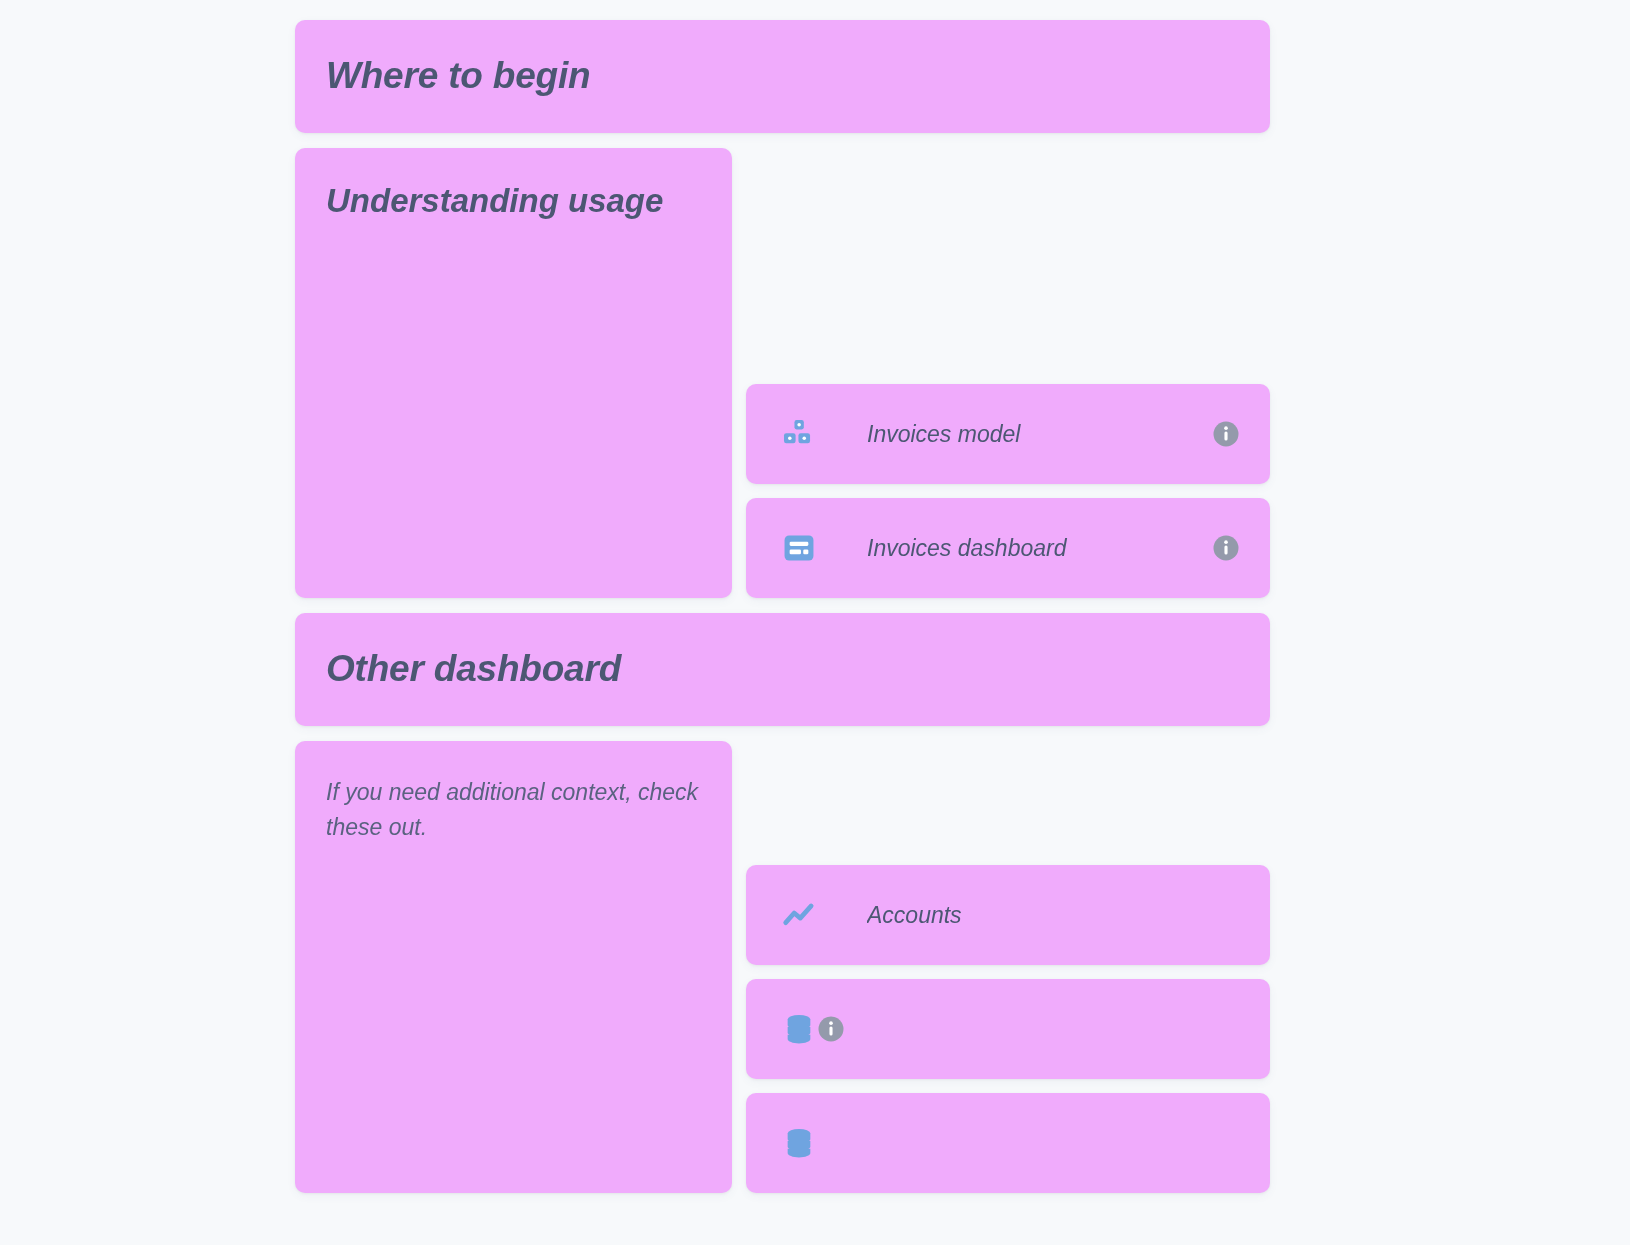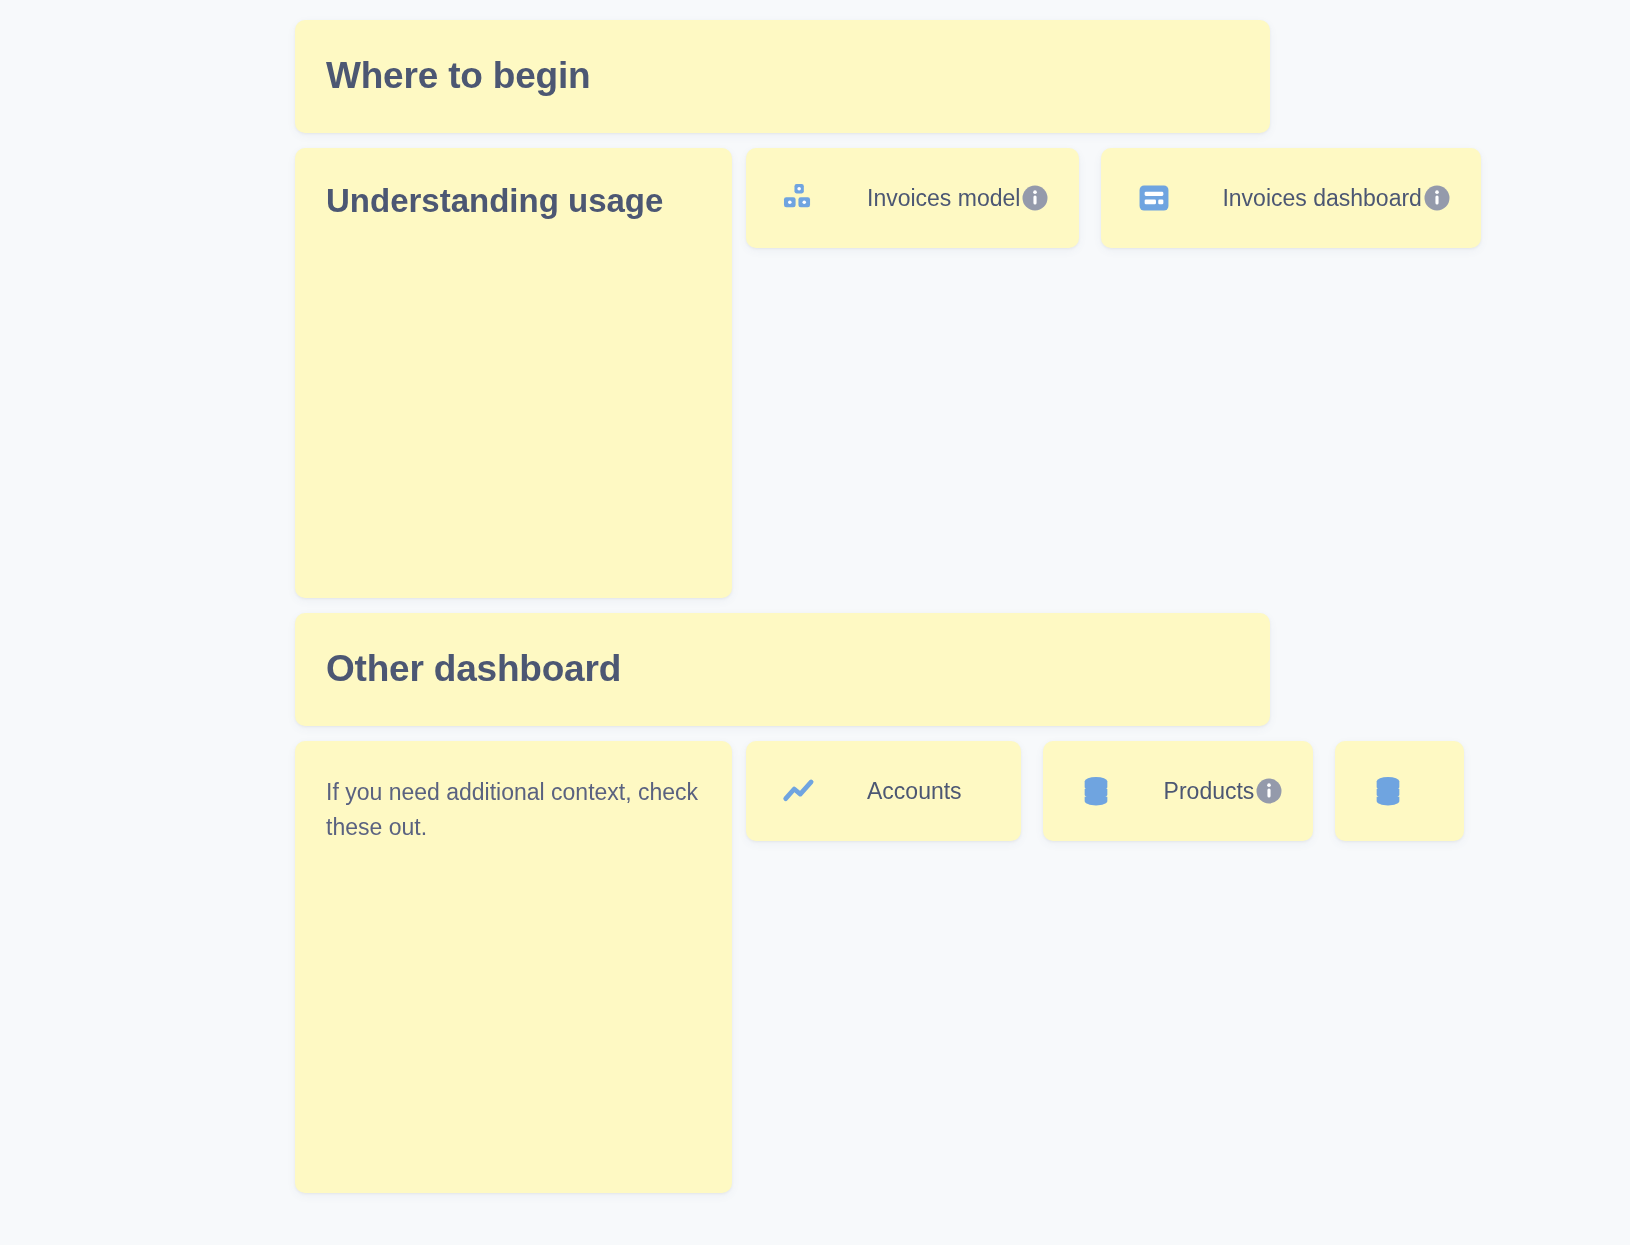--- a/index.html
+++ b/index.html
@@ -22,23 +22,24 @@
 
   .content {
     position: absolute;
     left: 295px;
     top: 20px;
     width: 975px;
   }
 
   
   .card {
-    background: #fef9c3;
+    background: #f0abfc;
     border-radius: 10px;
     box-shadow: 0 1px 3px rgba(0,0,0,0.055), 0 3px 10px rgba(70,85,120,0.055);
+    font-style: italic;
   }
 
   
   .section-header {
     width: 975px;
     height: 113px;
     display: flex;
     align-items: center;
     padding: 0 31px;
     margin-bottom: 15px;
@@ -48,21 +49,21 @@
     font-weight: 700;
     color: #4c5773;
     letter-spacing: -0.2px;
     line-height: 1.1;
   }
 
   
   .section-body {
     display: flex;
     gap: 14px;
-    align-items: flex-start;
+    align-items: flex-end;
   }
 
   .blurb {
     width: 437px;
     padding: 34px 31px 31px 31px;
     flex: none;
   }
   .blurb-title {
     font-size: 33px;
     font-weight: 700;
@@ -77,22 +78,22 @@
     line-height: 1.52;
   }
 
   .blurb.tall-1 { height: 450px; }
   .blurb.tall-2 { height: 452px; }
 
   .link-list {
     width: 524px;
     flex: none;
     display: flex;
-    flex-direction: row;
-    gap: 22px;
+    flex-direction: column;
+    gap: 14px;
   }
 
   
   .link-row {
     height: 100px;
     display: flex;
     align-items: center;
     padding: 0 29px 0 36px;
     cursor: pointer;
   }
@@ -211,21 +212,20 @@
 
         <div class="card link-row">
           <span class="row-icon">
             <svg width="34" height="34" viewBox="0 0 24 24">
               <ellipse cx="12" cy="5.2" rx="8" ry="3.1" fill="#6fa4e0"></ellipse>
               <path d="M4 5.2 v3.9 c0 1.71 3.58 3.1 8 3.1 s8 -1.39 8 -3.1 V5.2 Z" fill="#6fa4e0"></path>
               <path d="M4 10.6 v3.9 c0 1.71 3.58 3.1 8 3.1 s8 -1.39 8 -3.1 V10.6 Z" fill="#6fa4e0"></path>
               <path d="M4 16 v3.1 c0 1.71 3.58 3.1 8 3.1 s8 -1.39 8 -3.1 V16 Z" fill="#6fa4e0"></path>
             </svg>
           </span>
-          <span class="row-label">Products</span>
           <span class="row-info">
             <svg width="30" height="30" viewBox="0 0 24 24">
               <circle cx="12" cy="12" r="10" fill="#949aab"></circle>
               <circle cx="12" cy="7.3" r="1.45" fill="#ffffff"></circle>
               <rect x="10.75" y="10" width="2.5" height="7.2" rx="1.2" fill="#ffffff"></rect>
             </svg>
           </span>
         </div>
 
         <div class="card link-row">

